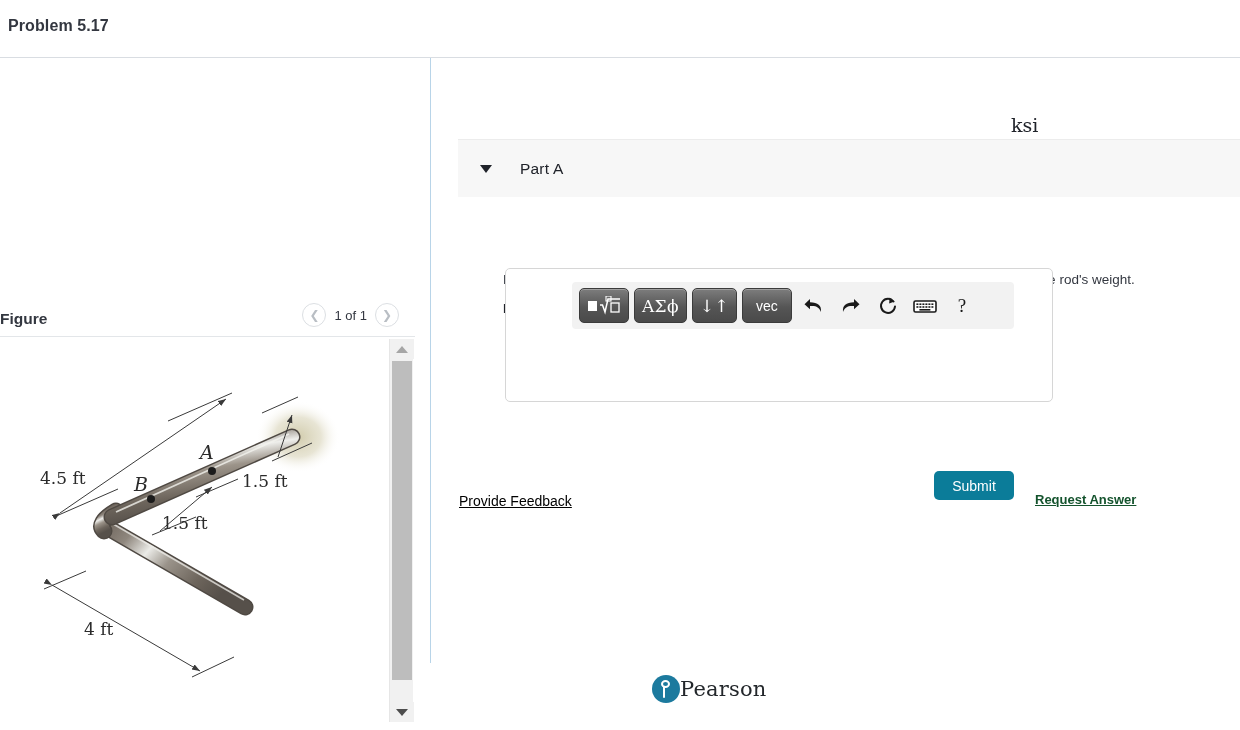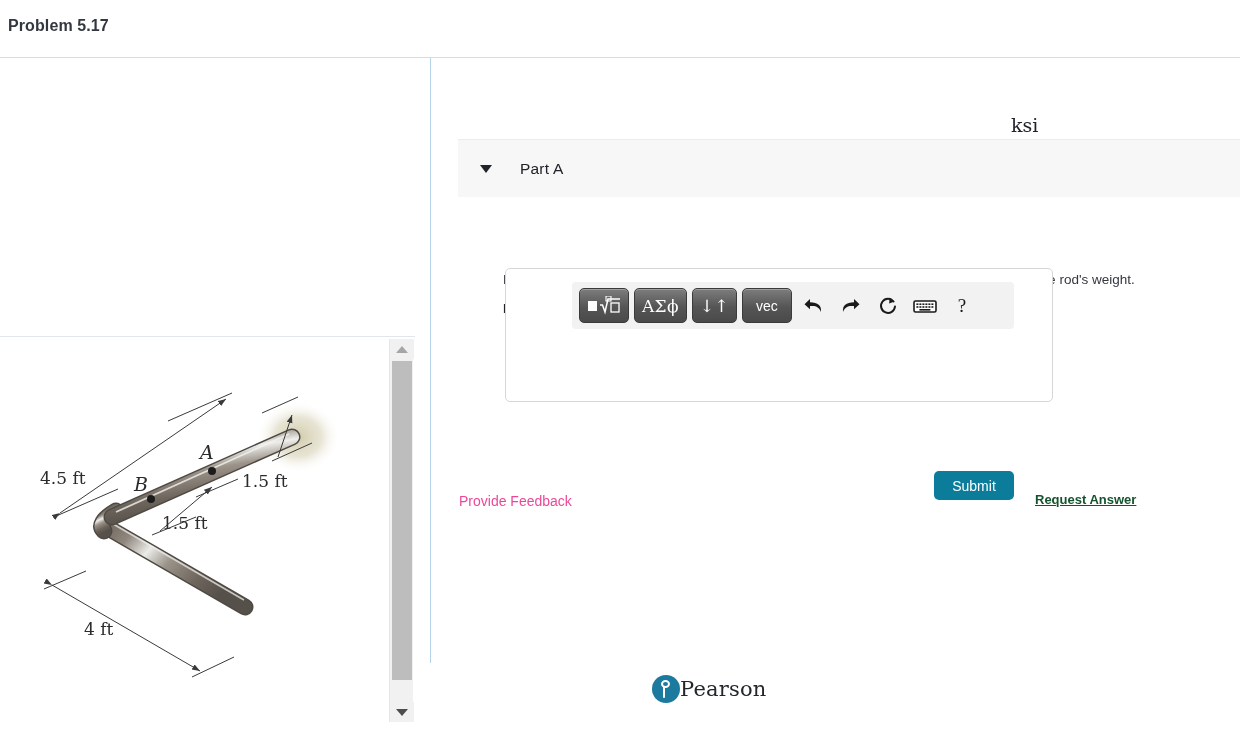--- a/index.html
+++ b/index.html
@@ -322,21 +322,22 @@
     font-weight: bold;
     color: #14532d;
     text-decoration: underline;
     cursor: pointer;
   }
 
   .provide-feedback {
     position: absolute;
     left: 459px; top: 493px;
     font-size: 14px;
-    color: #ec4899;
+    color: #000000;
+    text-decoration: underline;
     cursor: pointer;
   }
 
   
   .pearson {
     position: absolute;
     left: 652px; top: 675px;
     display: flex; align-items: center; 
   }
   .pearson-mark {
@@ -374,20 +375,32 @@
 <body>
 
 <div id="app">
 
   <div class="page-title">Problem 5.17</div>
   <div class="header-rule"></div>
 
   <div class="left-col">
 
 
+    <div class="figure-head">
+      <div class="figure-label">Figure</div>
+      <div class="pager">
+        <div class="pager-btn">
+          <span>❮</span>
+        </div>
+        <div class="pager-text">1 of 1</div>
+        <div class="pager-btn">
+          <span>❯</span>
+        </div>
+      </div>
+    </div>
     <div class="figure-rule"></div>
 
     <div class="figure-viewport">
       <svg class="figure-canvas" viewBox="0 0 386 383">
         <defs>
           <linearGradient id="rodGrad" x1="0" y1="0" x2="0.35" y2="1">
             <stop offset="0%" stop-color="#6e655c"></stop>
             <stop offset="18%" stop-color="#8d857c"></stop>
             <stop offset="34%" stop-color="#efefec"></stop>
             <stop offset="52%" stop-color="#9c948a"></stop>

